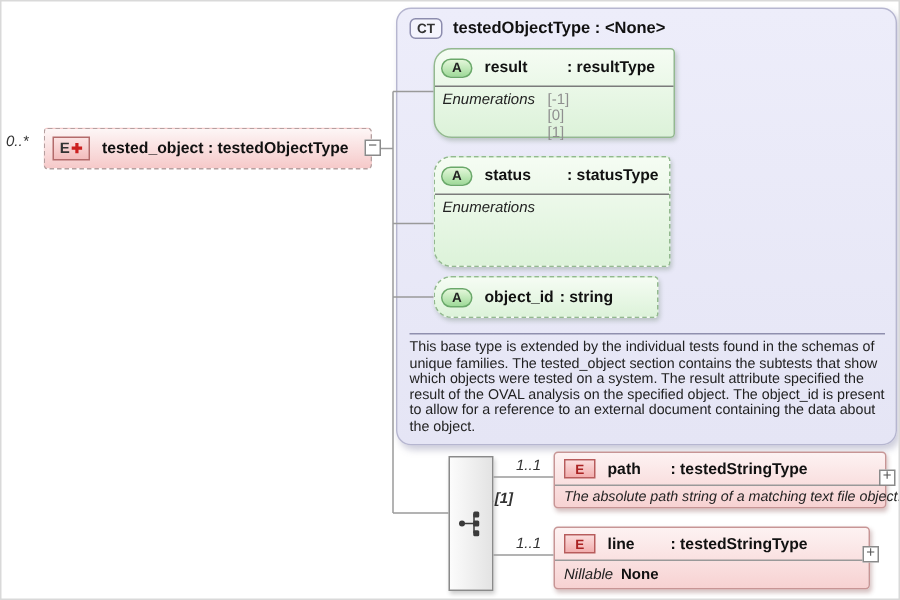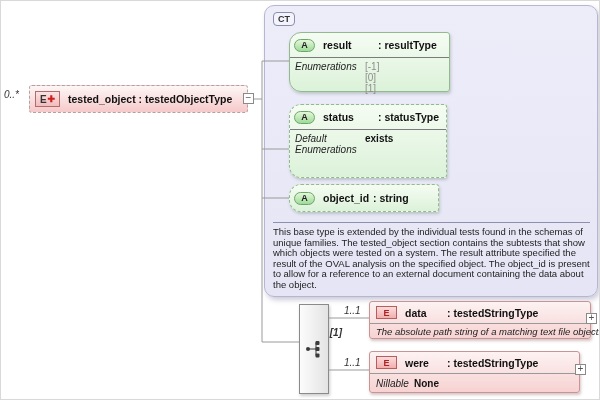--- a/index.html
+++ b/index.html
@@ -127,20 +127,21 @@
         <span>E</span>
         <span class="plus">✚</span>
       </span>
     <span class="elem-label">tested_object : testedObjectType</span>
   </div>
   <div class="abs sq-btn" style="left:242px;top:92px;">−</div>
 
   <div class="abs ct-box" style="left:263px;top:4px;width:334px;height:292px;">
     <div class="ct-header">
       <span class="ct-badge">CT</span>
+      <span class="ct-title">testedObjectType : &lt;None&gt;</span>
     </div>
   </div>
 
   <div class="abs attr-box" style="left:288px;top:31px;width:161px;height:60px;">
     <div class="box-title">
       <span class="abadge">A</span>
       <span class="aname">result</span>
       <span class="atype">: resultType</span>
     </div>
     <div class="facet-body">
@@ -156,24 +157,20 @@
   </div>
 
   <div class="abs attr-box dashed" style="left:288px;top:103px;width:158px;height:74px;">
     <div class="box-title">
       <span class="abadge">A</span>
       <span class="aname">status</span>
       <span class="atype">: statusType</span>
     </div>
     <div class="facet-body">
       <div class="facet-row">
-        <span class="facet-key">Default</span>
-        <span class="facet-val-strong">exists</span>
-      </div>
-      <div class="facet-row">
         <span class="facet-key">Enumerations</span>
       </div>
     </div>
   </div>
 
   <div class="abs attr-box dashed" style="left:288px;top:183px;width:150px;height:28px;">
     <div class="box-title noline" style="height:26px;">
       <span class="abadge">A</span>
       <span class="aname autow">object_id</span>
       <span class="atype" style="margin-left:4px;">: string</span>
@@ -191,32 +188,32 @@
       <rect x="10.5" y="2" width="4" height="4" rx="1" fill="#3a3a3a"></rect>
       <rect x="10.5" y="8" width="4" height="4" rx="1" fill="#3a3a3a"></rect>
       <rect x="10.5" y="14.5" width="4" height="4" rx="1" fill="#3a3a3a"></rect>
     </svg>
   </div>
 
   <div class="abs occ" style="left:343px;top:304px;">1..1</div>
   <div class="abs child-box" style="left:368px;top:300px;width:222px;height:38px;">
     <div class="child-title">
       <span class="cbadge">E</span>
-      <span class="cname">data</span>
+      <span class="cname">path</span>
       <span class="atype">: testedStringType</span>
     </div>
     <div class="child-doc">The absolute path string of a matching text file object.</div>
   </div>
   <div class="abs sq-btn" style="left:585px;top:312px;">+</div>
 
   <div class="abs occ" style="left:343px;top:356px;">1..1</div>
   <div class="abs child-box" style="left:368px;top:350px;width:211px;height:42px;">
     <div class="child-title">
       <span class="cbadge">E</span>
-      <span class="cname">were</span>
+      <span class="cname">line</span>
       <span class="atype">: testedStringType</span>
     </div>
     <div class="child-facet">
       <span class="facet-key">Nillable</span>
       <span class="facet-val-strong">None</span>
     </div>
   </div>
   <div class="abs sq-btn" style="left:574px;top:363px;">+</div>
 
 </div>

